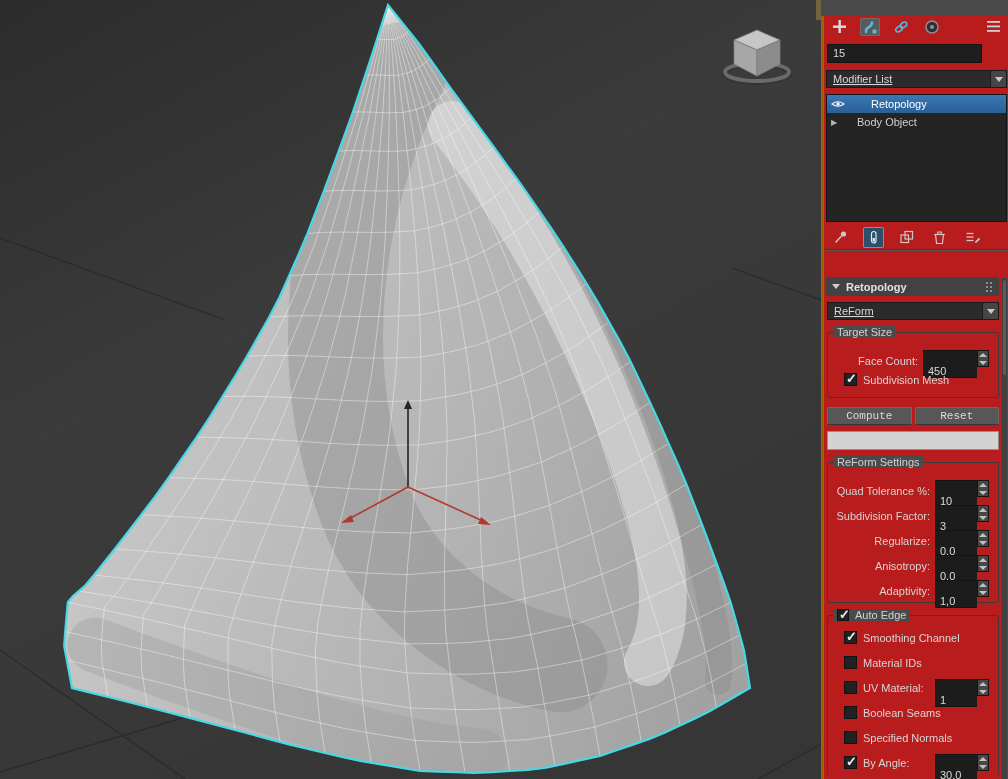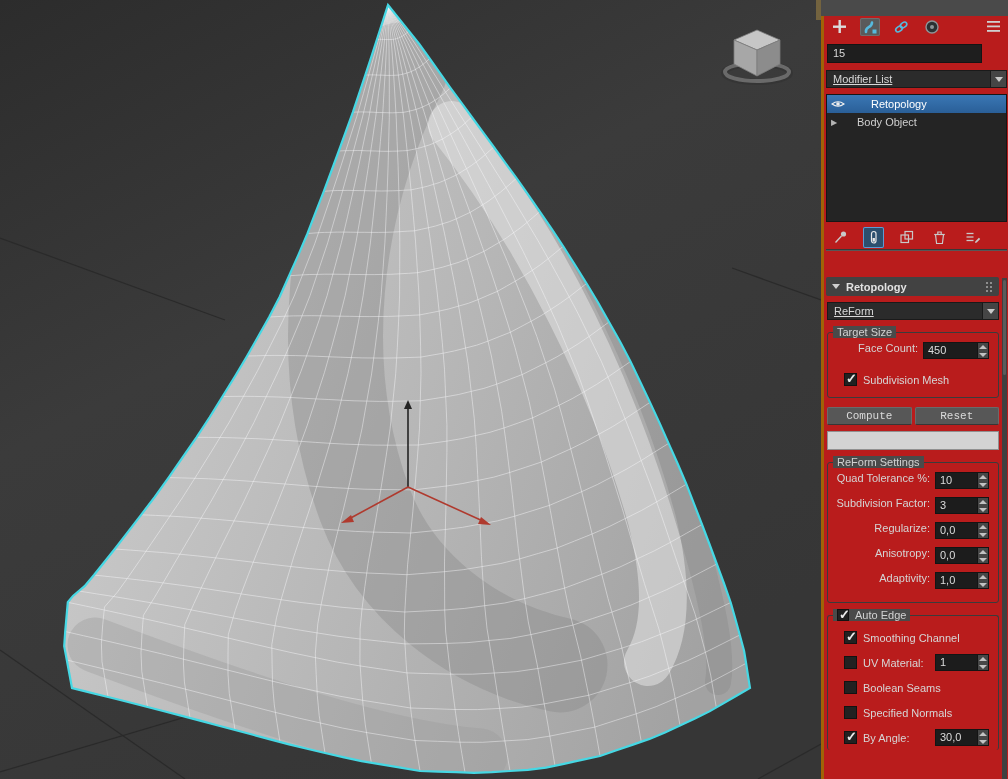--- a/index.html
+++ b/index.html
@@ -51,26 +51,26 @@
   .grip { width:7px; height:11px; margin-left:auto; position:relative; }
   .grip::before { content:""; position:absolute; left:0; top:1px; width:2px; height:2px; background:#8d8d8d;
                   box-shadow:4px 0 #8d8d8d, 0 4px #8d8d8d, 4px 4px #8d8d8d, 0 8px #8d8d8d, 4px 8px #8d8d8d; }
 
   .algo-combo { margin:6px 0 0 1px; }
 
   .group { position:relative; border:1px solid #3b3b3b; border-radius:3px; margin:12px 0 8px 1px; padding:9px 4px 5px; }
   .group-label { position:absolute; top:-7px; left:5px; background:#4a4a4a; padding:0 4px; color:#d2d2d2;
                  display:flex; align-items:center; gap:6px; }
 
-  .field-row { display:flex; align-items:flex-start; justify-content:flex-end; gap:5px; height:25px; padding-right:5px; }
+  .field-row { display:flex; align-items:flex-end; justify-content:flex-end; gap:5px; height:25px; padding-right:5px; }
   .field-label { color:#d4d4d4; white-space:nowrap; }
 
   .spinner { display:inline-flex; height:17px; }
   .spin-val { display:inline-block; width:42px; background:#1c1c1c; border:1px solid #141414; border-right:none;
-              color:#dcdcdc; line-height:15px; padding:0 4px; }
+              color:#dcdcdc; line-height:15px; padding:13px 4px; }
   .spinner.wide .spin-val { width:54px; }
   .spin-btns { width:12px; display:flex; flex-direction:column; background:#474747; border:1px solid #141414; }
   .spin-up, .spin-down { flex:1; position:relative; }
   .spin-up::after { content:""; position:absolute; left:1px; top:2px; border-left:4px solid transparent;
                     border-right:4px solid transparent; border-bottom:4px solid #c2c2c2; }
   .spin-down::after { content:""; position:absolute; left:1px; top:2px; border-left:4px solid transparent;
                     border-right:4px solid transparent; border-top:4px solid #c2c2c2; }
 
   .cb-row { display:flex; align-items:center; gap:6px; height:25px; padding-left:12px; color:#d6d6d6; }
   .cb { width:13px; height:13px; background:#212121; border:1px solid #121212; flex:none; position:relative; }
@@ -347,20 +347,24 @@
         <span class="cb checked"></span>
         <span>Auto Edge</span>
       </div>
 
       <div class="cb-row">
         <span class="cb checked"></span>
         <span>Smoothing Channel</span>
       </div>
       <div class="cb-row">
         <span class="cb"></span>
+        <span>Material IDs</span>
+      </div>
+      <div class="cb-row">
+        <span class="cb"></span>
         <span>UV Material:</span>
         <span class="spinner">
           <span class="spin-val">1</span>
           <span class="spin-btns">
               <span class="spin-up"></span>
               <span class="spin-down"></span>
             </span>
         </span>
       </div>
       <div class="cb-row">

